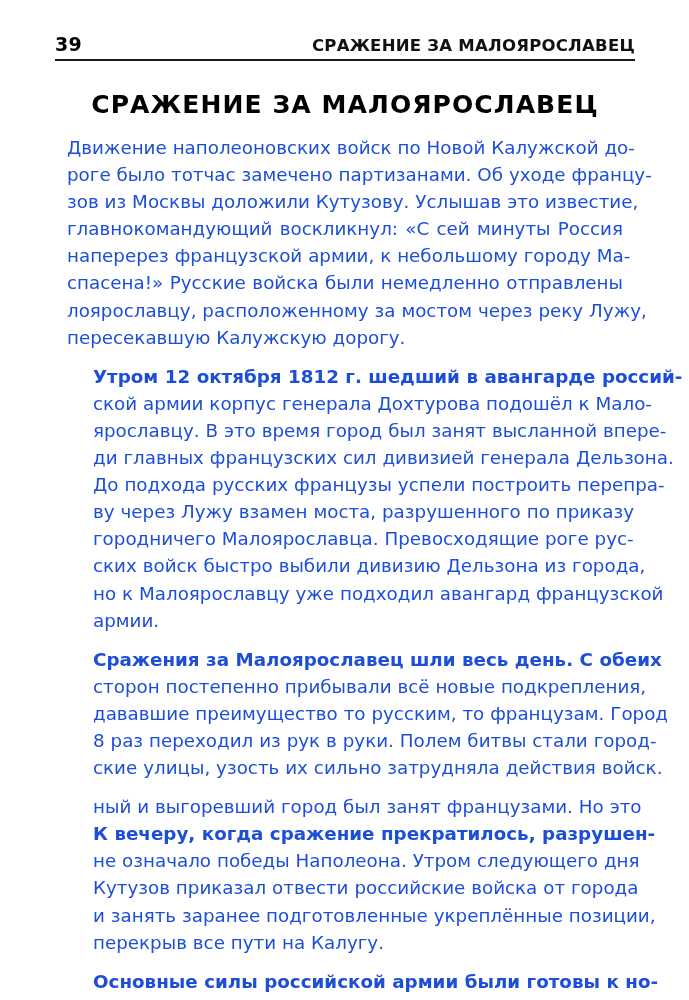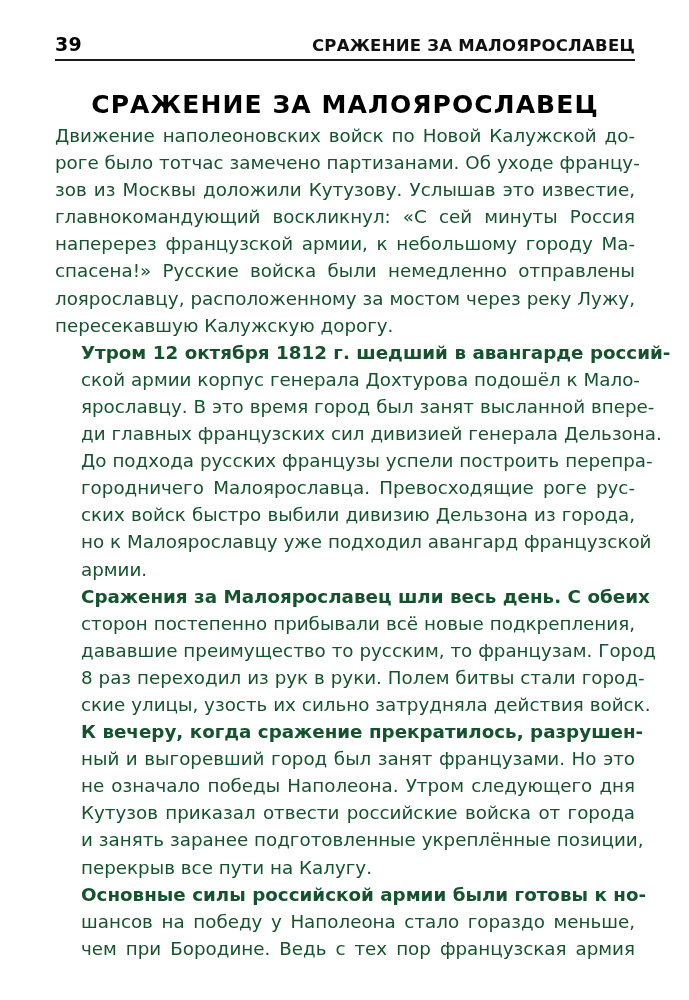--- a/index.html
+++ b/index.html
@@ -77,28 +77,28 @@
   }
 
   
   .body-col {
     position: absolute;
     left: 55px;
     top: 122px;
     width: 580px;
   }
   .para {
-    margin: 0;
+    margin: 12px;
     font-size: 18.3px;
     line-height: 27.1px;
     text-align: justify;
     text-justify: inter-word;
     word-spacing: 0.1px;
     hyphens: manual;
-    color: #14532d;
+    color: #1d4ed8;
   }
   .para.indent {
     text-indent: 26px;
   }
   
   .line {
     display: block;
     text-align: justify;
     text-align-last: justify;
     white-space: nowrap;
@@ -135,35 +135,36 @@
         <span class="line">спасена!» Русские войска были немедленно отправлены</span>
         <span class="line">лоярославцу, расположенному за мостом через реку Лужу,</span>
         <span class="line last">пересекавшую Калужскую дорогу.</span>
       </p>
     <p class="para indent">
         <span class="line first">Утром 12 октября 1812 г. шедший в авангарде россий-</span>
         <span class="line">ской армии корпус генерала Дохтурова подошёл к Мало-</span>
         <span class="line">ярославцу. В это время город был занят высланной впере-</span>
         <span class="line">ди главных французских сил дивизией генерала Дельзона.</span>
         <span class="line">До подхода русских французы успели построить перепра-</span>
+        <span class="line">ву через Лужу взамен моста, разрушенного по приказу</span>
         <span class="line">городничего Малоярославца. Превосходящие роге рус-</span>
         <span class="line">ских войск быстро выбили дивизию Дельзона из города,</span>
         <span class="line">но к Малоярославцу уже подходил авангард французской</span>
         <span class="line last">армии.</span>
       </p>
     <p class="para indent">
         <span class="line first">Сражения за Малоярославец шли весь день. С обеих</span>
         <span class="line">сторон постепенно прибывали всё новые подкрепления,</span>
         <span class="line">дававшие преимущество то русским, то французам. Город</span>
         <span class="line">8 раз переходил из рук в руки. Полем битвы стали город-</span>
         <span class="line last">ские улицы, узость их сильно затрудняла действия войск.</span>
       </p>
     <p class="para indent">
+        <span class="line">ный и выгоревший город был занят французами. Но это</span>
         <span class="line first">К вечеру, когда сражение прекратилось, разрушен-</span>
-        <span class="line">ный и выгоревший город был занят французами. Но это</span>
         <span class="line">не означало победы Наполеона. Утром следующего дня</span>
         <span class="line">Кутузов приказал отвести российские войска от города</span>
         <span class="line">и занять заранее подготовленные укреплённые позиции,</span>
         <span class="line last">перекрыв все пути на Калугу.</span>
       </p>
     <p class="para indent">
         <span class="line first">Основные силы российской армии были готовы к но-</span>
         <span class="line">шансов на победу у Наполеона стало гораздо меньше,</span>
         <span class="line">чем при Бородине. Ведь с тех пор французская армия</span>
       </p>

